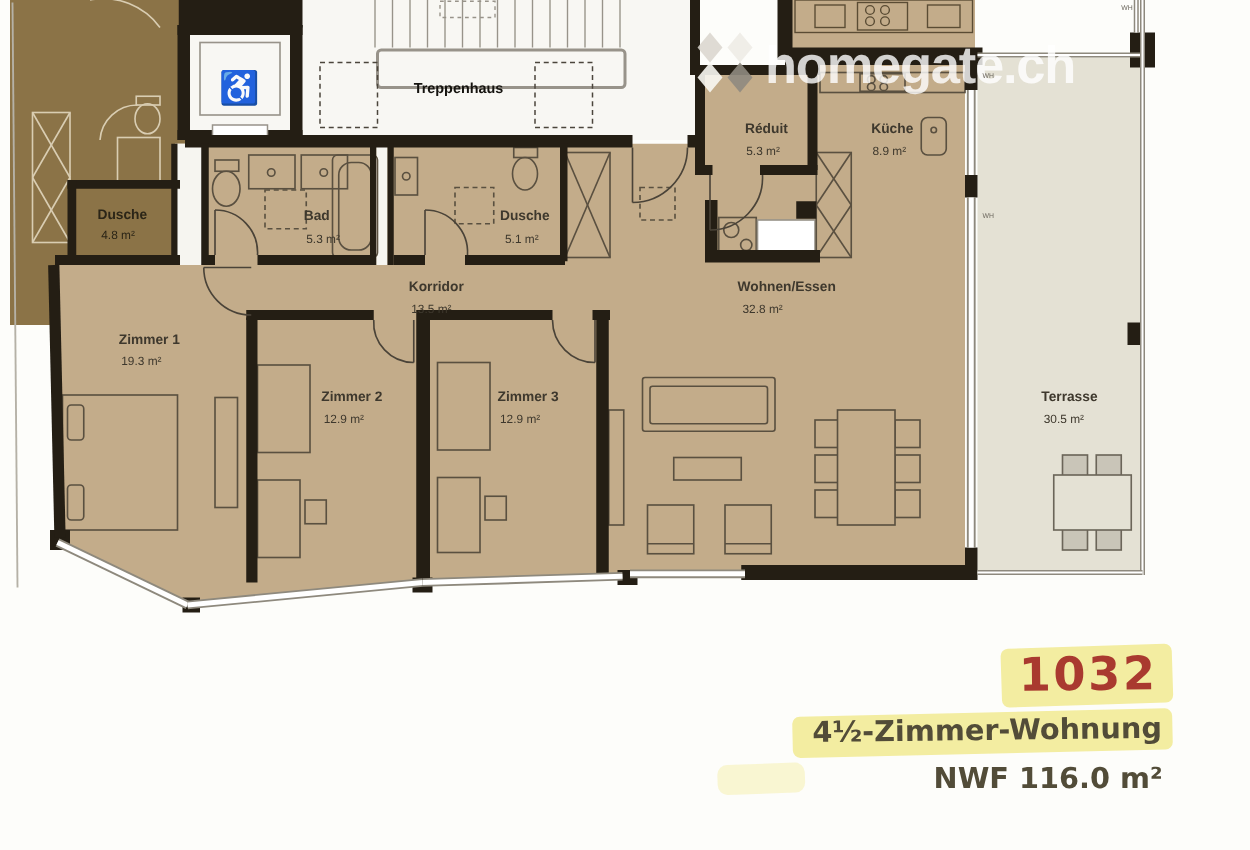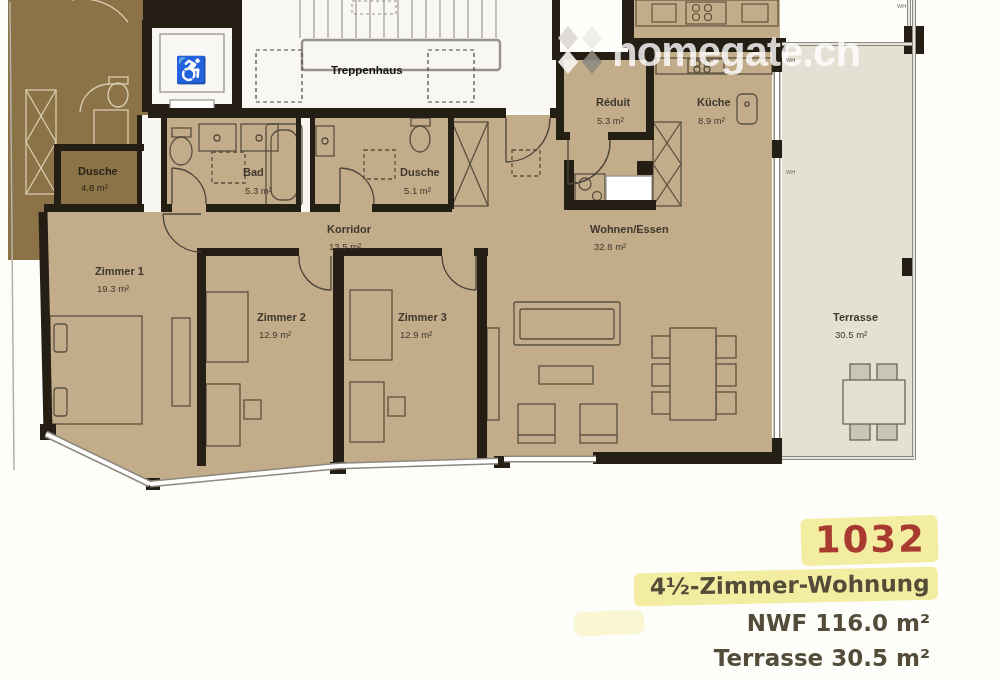--- a/index.html
+++ b/index.html
@@ -401,18 +401,15 @@
   <div class="ann-line">
     <span class="hl unit-hl"><span class="unit">1032</span></span>
   </div>
   <div class="ann-line">
     <span class="hl type-hl"><span class="type-text">4½-Zimmer-Wohnung</span></span>
   </div>
   <div class="ann-line plain-line">
     <span class="smudge"></span>
     <span>NWF 116.0 m²</span>
   </div>
-  <div class="ann-line plain-line">
-    <span>Terrasse 30.5 m²</span>
-  </div>
 </div>
 
 </div>
 
 </body></html>

